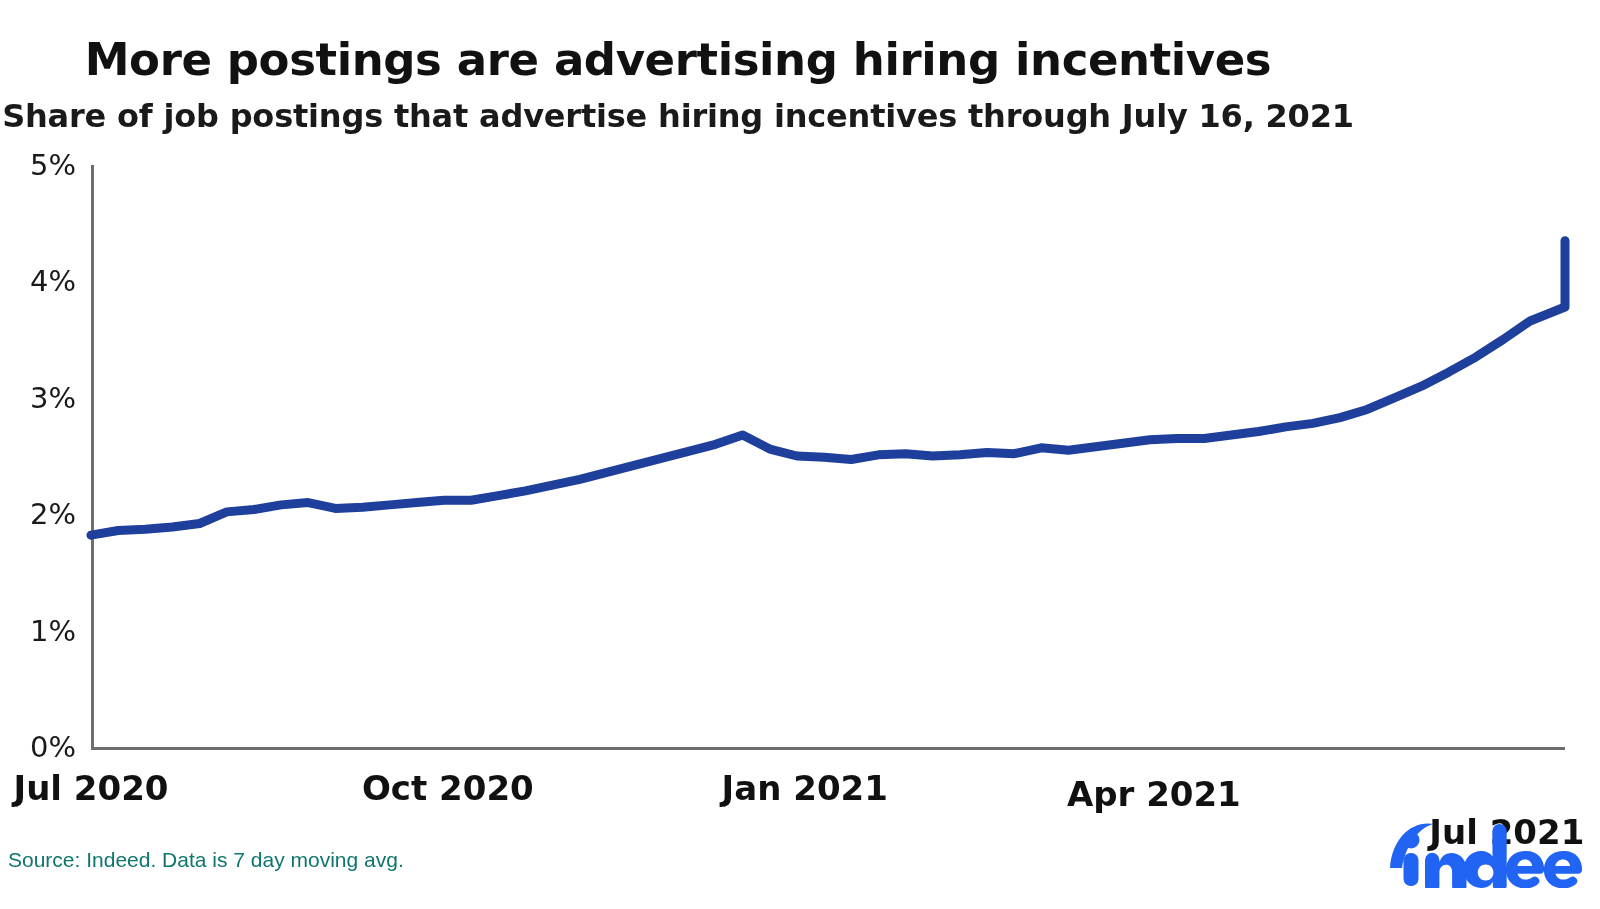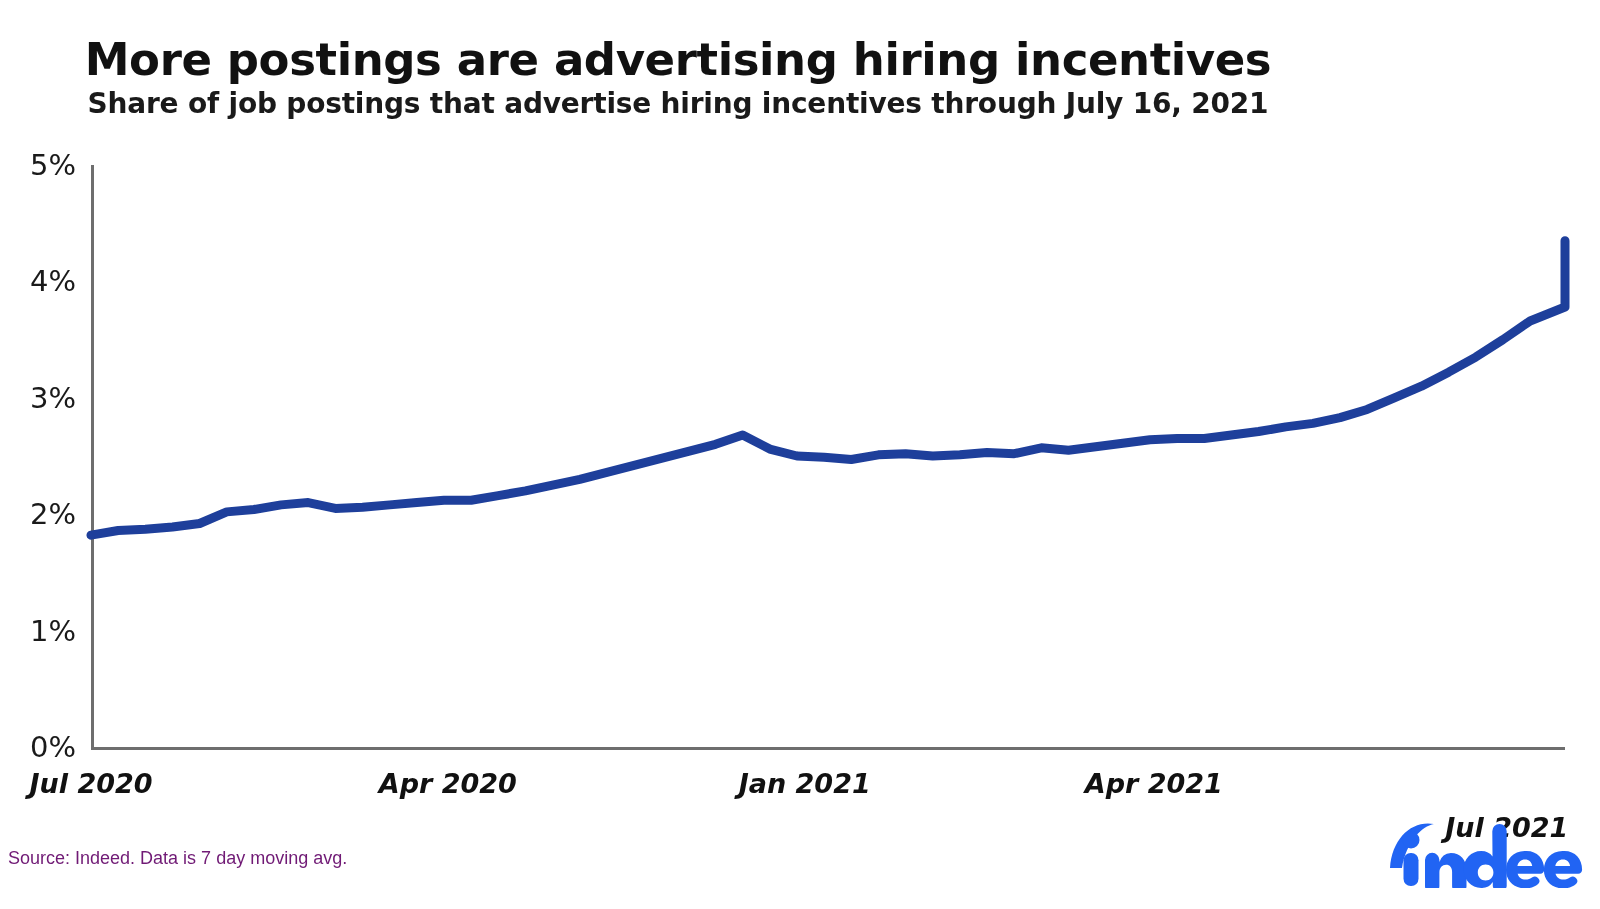--- a/index.html
+++ b/index.html
@@ -33,24 +33,24 @@
     font-family: "DejaVu Sans", sans-serif;
     font-size: 45px;
     font-weight: bold;
     letter-spacing: -0.4px;
     color: #111111;
     line-height: 1.08;
     white-space: nowrap;
   }
   #chart-subtitle {
     font-family: "DejaVu Sans", sans-serif;
-    font-size: 28px;
+    font-size: 32px;
     font-weight: bold;
     color: #1a1a1a;
-    margin-top: 2px;
+    margin-top: 12px;
     letter-spacing: -0.2px;
     white-space: nowrap;
   }
 
   
   #plot-area {
     position: absolute;
     left: 91px;
     top: 165px;
     width: 1474px;
@@ -92,36 +92,35 @@
     color: #1a1a1a;
     transform: translateY(-50%);
     white-space: nowrap;
   }
 
   
   .x-tick-label {
     position: absolute;
     top: 768px;
     font-family: "DejaVu Sans", sans-serif;
-    font-size: 27px;
+    font-size: 34px;
     font-weight: bold;
     color: #111111;
     transform: translateX(-50%);
     white-space: nowrap;
-    font-style: italic;
   }
 
   
   #source-note {
     position: absolute;
     left: 8px;
     top: 848px;
     font-family: "Liberation Sans", sans-serif;
-    font-size: 18px;
-    color: #701a75;
+    font-size: 21px;
+    color: #0f766e;
     white-space: nowrap;
   }
 
   #indeed-logo {
     position: absolute;
     right: 14px;
     top: 812px;
     width: 200px;
     height: 76px;
   }
@@ -139,23 +138,23 @@
   <div id="y-tick-labels">
       <div class="y-tick-label" style="top: 747px;">0%</div>
       <div class="y-tick-label" style="top: 630.6px;">1%</div>
       <div class="y-tick-label" style="top: 514.2px;">2%</div>
       <div class="y-tick-label" style="top: 397.8px;">3%</div>
       <div class="y-tick-label" style="top: 281.4px;">4%</div>
       <div class="y-tick-label" style="top: 165px;">5%</div>
     </div>
   <div id="x-tick-labels">
       <div class="x-tick-label" style="left: 91px;">Jul 2020</div>
-      <div class="x-tick-label" style="left: 447.863px;">Apr 2020</div>
+      <div class="x-tick-label" style="left: 447.863px;">Oct 2020</div>
       <div class="x-tick-label" style="left: 804.726px; text-align: right;">Jan 2021</div>
-      <div class="x-tick-label" style="left: 1153.83px;">Apr 2021</div>
+      <div class="x-tick-label" style="left: 1153.83px; margin-top: 6px;">Apr 2021</div>
       <div class="x-tick-label" style="left: 1506.82px; margin-top: 44px;">Jul 2021</div>
     </div>
 
   <div id="plot-area">
     <div id="axis-spine-y"></div>
     <div id="axis-spine-x"></div>
     <svg id="series-svg" viewBox="0 0 1474 582" preserveAspectRatio="none">
       <path id="series-path" fill="none" stroke-linecap="round" stroke-linejoin="round" d="M 0.00 370.15 L 27.15 365.50 L 54.31 364.33 L 81.46 362.00 L 108.61 358.51 L 135.76 346.87 L 162.92 344.54 L 190.07 339.89 L 217.22 337.56 L 244.37 343.38 L 271.53 342.22 L 298.68 339.89 L 325.83 337.56 L 352.98 335.23 L 380.14 335.23 L 407.29 330.58 L 434.44 325.92 L 461.59 320.10 L 488.75 314.28 L 515.90 307.30 L 543.05 300.31 L 570.21 293.33 L 597.36 286.34 L 624.51 279.36 L 651.66 270.05 L 678.82 284.02 L 705.97 291.00 L 733.12 292.16 L 760.27 294.49 L 787.43 289.84 L 814.58 288.67 L 841.73 291.00 L 868.88 289.84 L 896.04 287.51 L 923.19 288.67 L 950.34 282.85 L 977.49 285.18 L 1004.65 281.69 L 1031.80 278.20 L 1058.95 274.70 L 1086.11 273.54 L 1113.26 273.54 L 1140.41 270.05 L 1167.56 266.56 L 1194.72 261.90 L 1221.87 258.41 L 1249.02 252.59 L 1276.17 244.44 L 1303.33 232.80 L 1330.48 221.16 L 1357.63 207.19 L 1384.78 192.06 L 1411.94 174.60 L 1439.09 155.98 L 1474.00 142.01 L 1474.00 137.35 L 1474.00 132.70 L 1474.00 104.76 L 1474.00 102.43 L 1474.00 98.94 L 1474.00 90.79 L 1474.00 81.48 L 1474.00 76.82 L 1474.00 75.66" stroke="#1e3f9b" stroke-width="9"></path>
     </svg>
   </div>

